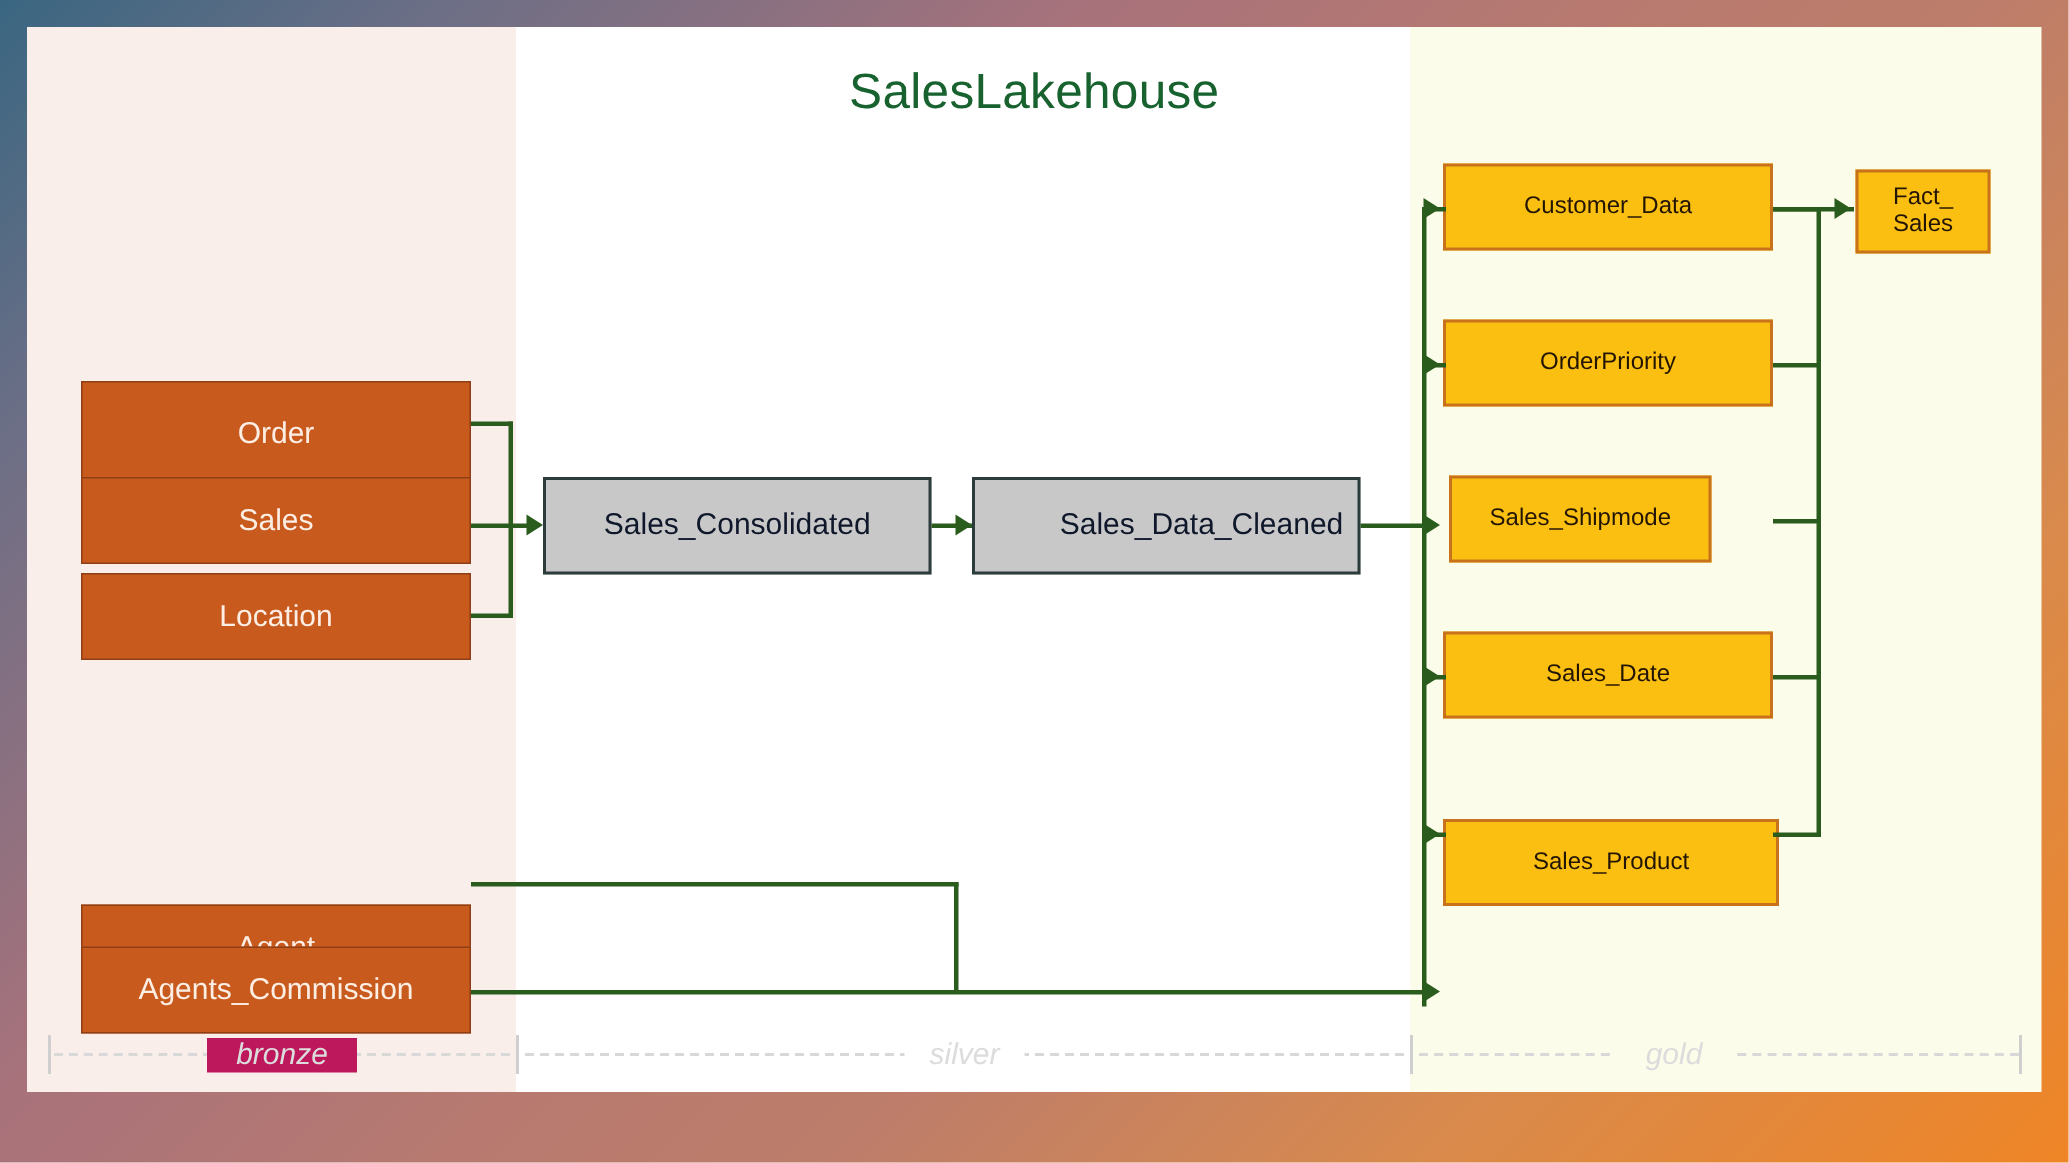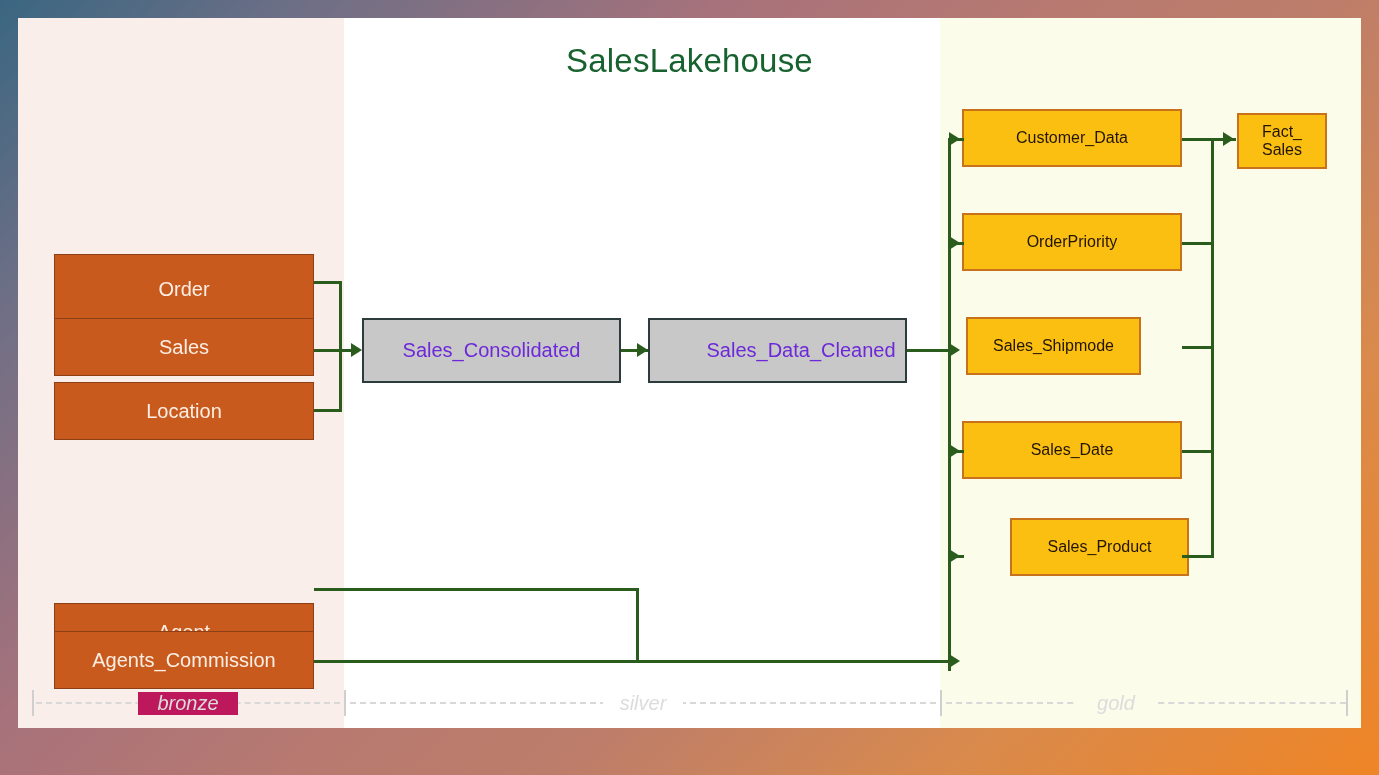--- a/index.html
+++ b/index.html
@@ -15,21 +15,21 @@
   #zone-gold{left:922px;width:421px;background:#fcfcea;}
 
   #title{
     position:absolute;left:0;top:24px;width:1343px;text-align:center;
     font-size:33px;font-weight:normal;color:#17622f;letter-spacing:.2px;
   }
 
   .node{position:absolute;box-sizing:border-box;display:flex;align-items:center;
         justify-content:center;text-align:center;line-height:1.12;}
   .bronze{background:#c85a1e;border:1px solid #8d3f15;color:#fdeee4;font-size:20px;}
-  .silver{background:#c8c8c8;border:2px solid #2c3b3b;color:#6d28d9;font-size:20px;align-items:center;}
+  .silver{background:#c8c8c8;border:2px solid #2c3b3b;color:#0f172a;font-size:20px;align-items:center;}
   .gold{background:#fbbf12;border:2px solid #c8721c;color:#231504;font-size:16px;}
 
   .line{position:absolute;background:#2a5c1e;}
   .h{height:3px;}
   .v{width:3px;}
   .arrow{position:absolute;width:0;height:0;border-top:7px solid transparent;
          border-bottom:7px solid transparent;border-left:11px solid #2a5c1e;}
 
   .tick{position:absolute;width:2px;height:26px;background:#cfcfcf;top:0;}
   .dash{position:absolute;height:0;border-top:2px dashed #d8d8d8;top:12px;}
@@ -77,21 +77,21 @@
   </div>
   <div class="node gold" style="left:944px;top:195px;width:220px;height:58px;">
     <span>OrderPriority</span>
   </div>
   <div class="node gold" style="left:948px;top:299px;width:175px;height:58px;">
     <span>Sales_Shipmode</span>
   </div>
   <div class="node gold" style="left:944px;top:403px;width:220px;height:58px;">
     <span>Sales_Date</span>
   </div>
-  <div class="node gold" style="left:944px;top:500px;width:179px;height:58px;margin-left:48px;">
+  <div class="node gold" style="left:944px;top:528px;width:224px;height:58px;">
     <span>Sales_Product</span>
   </div>
   <div class="node gold" style="left:1219px;top:95px;width:90px;height:56px;flex-direction:column;">
     <span>Fact_</span>
     <span>Sales</span>
   </div>
 
   <div class="line h" style="left:296px;top:263px;width:28px;"></div>
   <div class="line h" style="left:296px;top:391px;width:28px;"></div>
   <div class="line v" style="left:321px;top:263px;height:131px;"></div>

